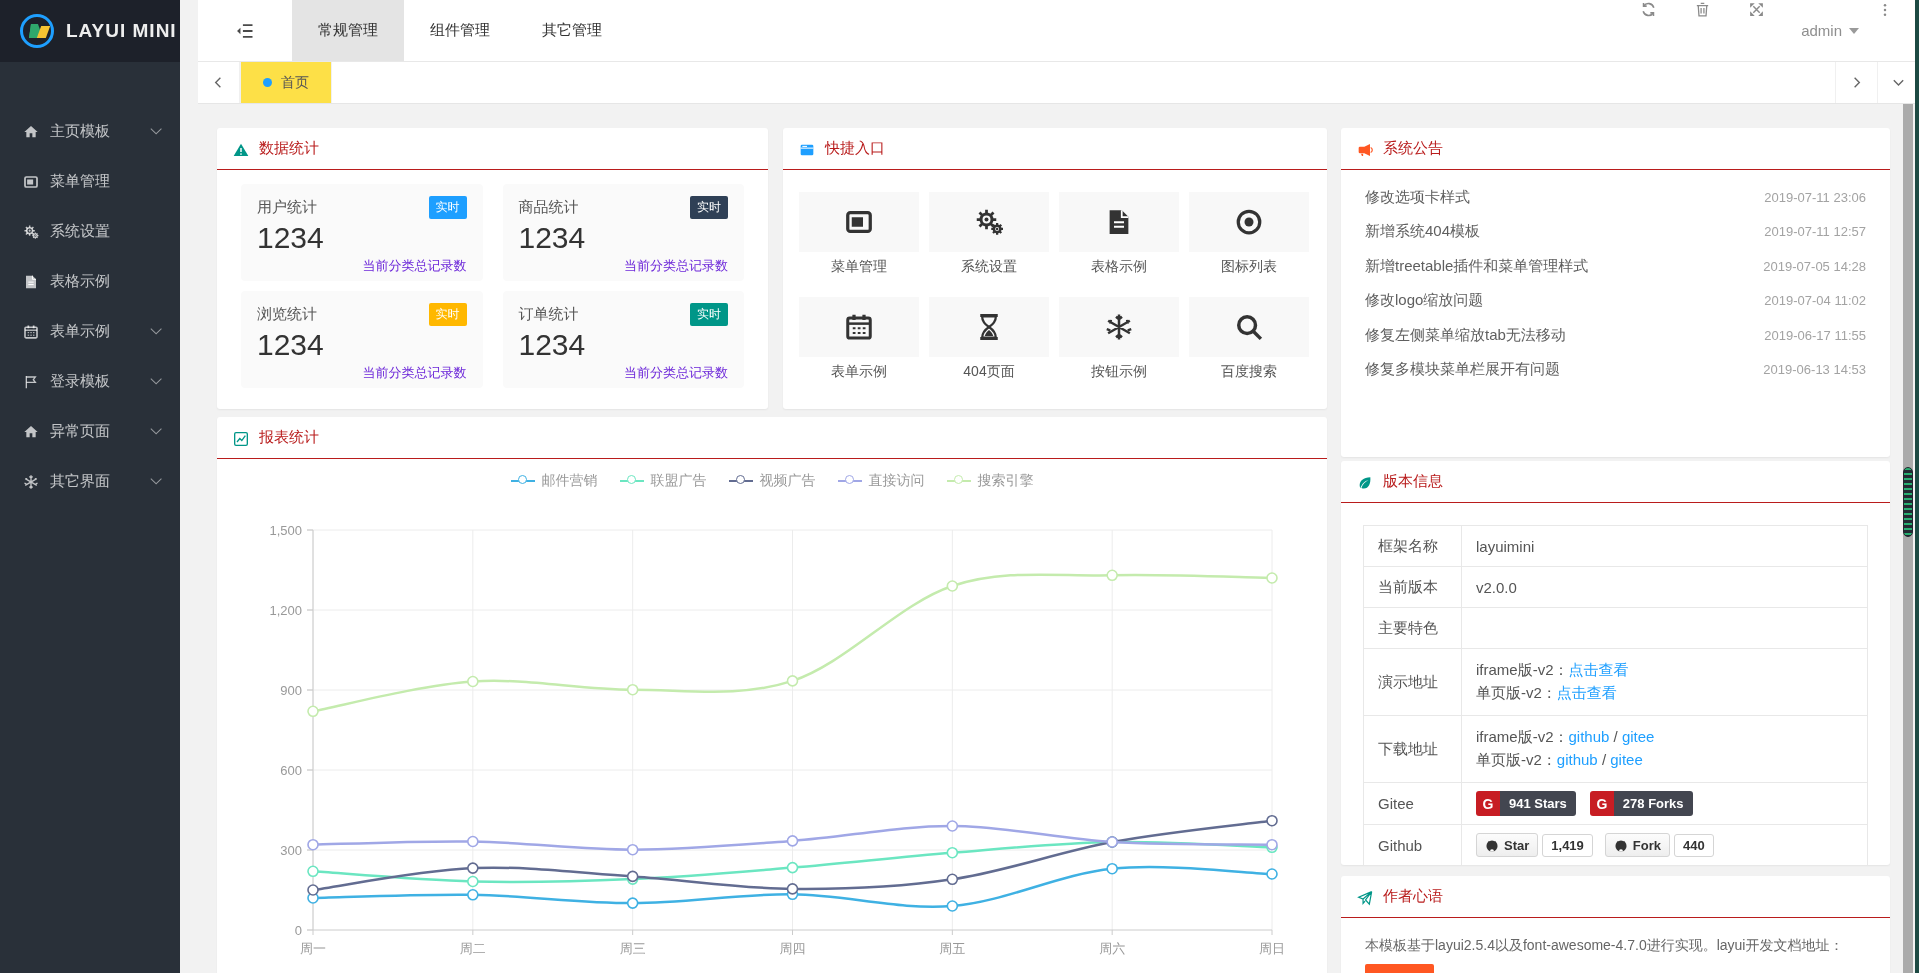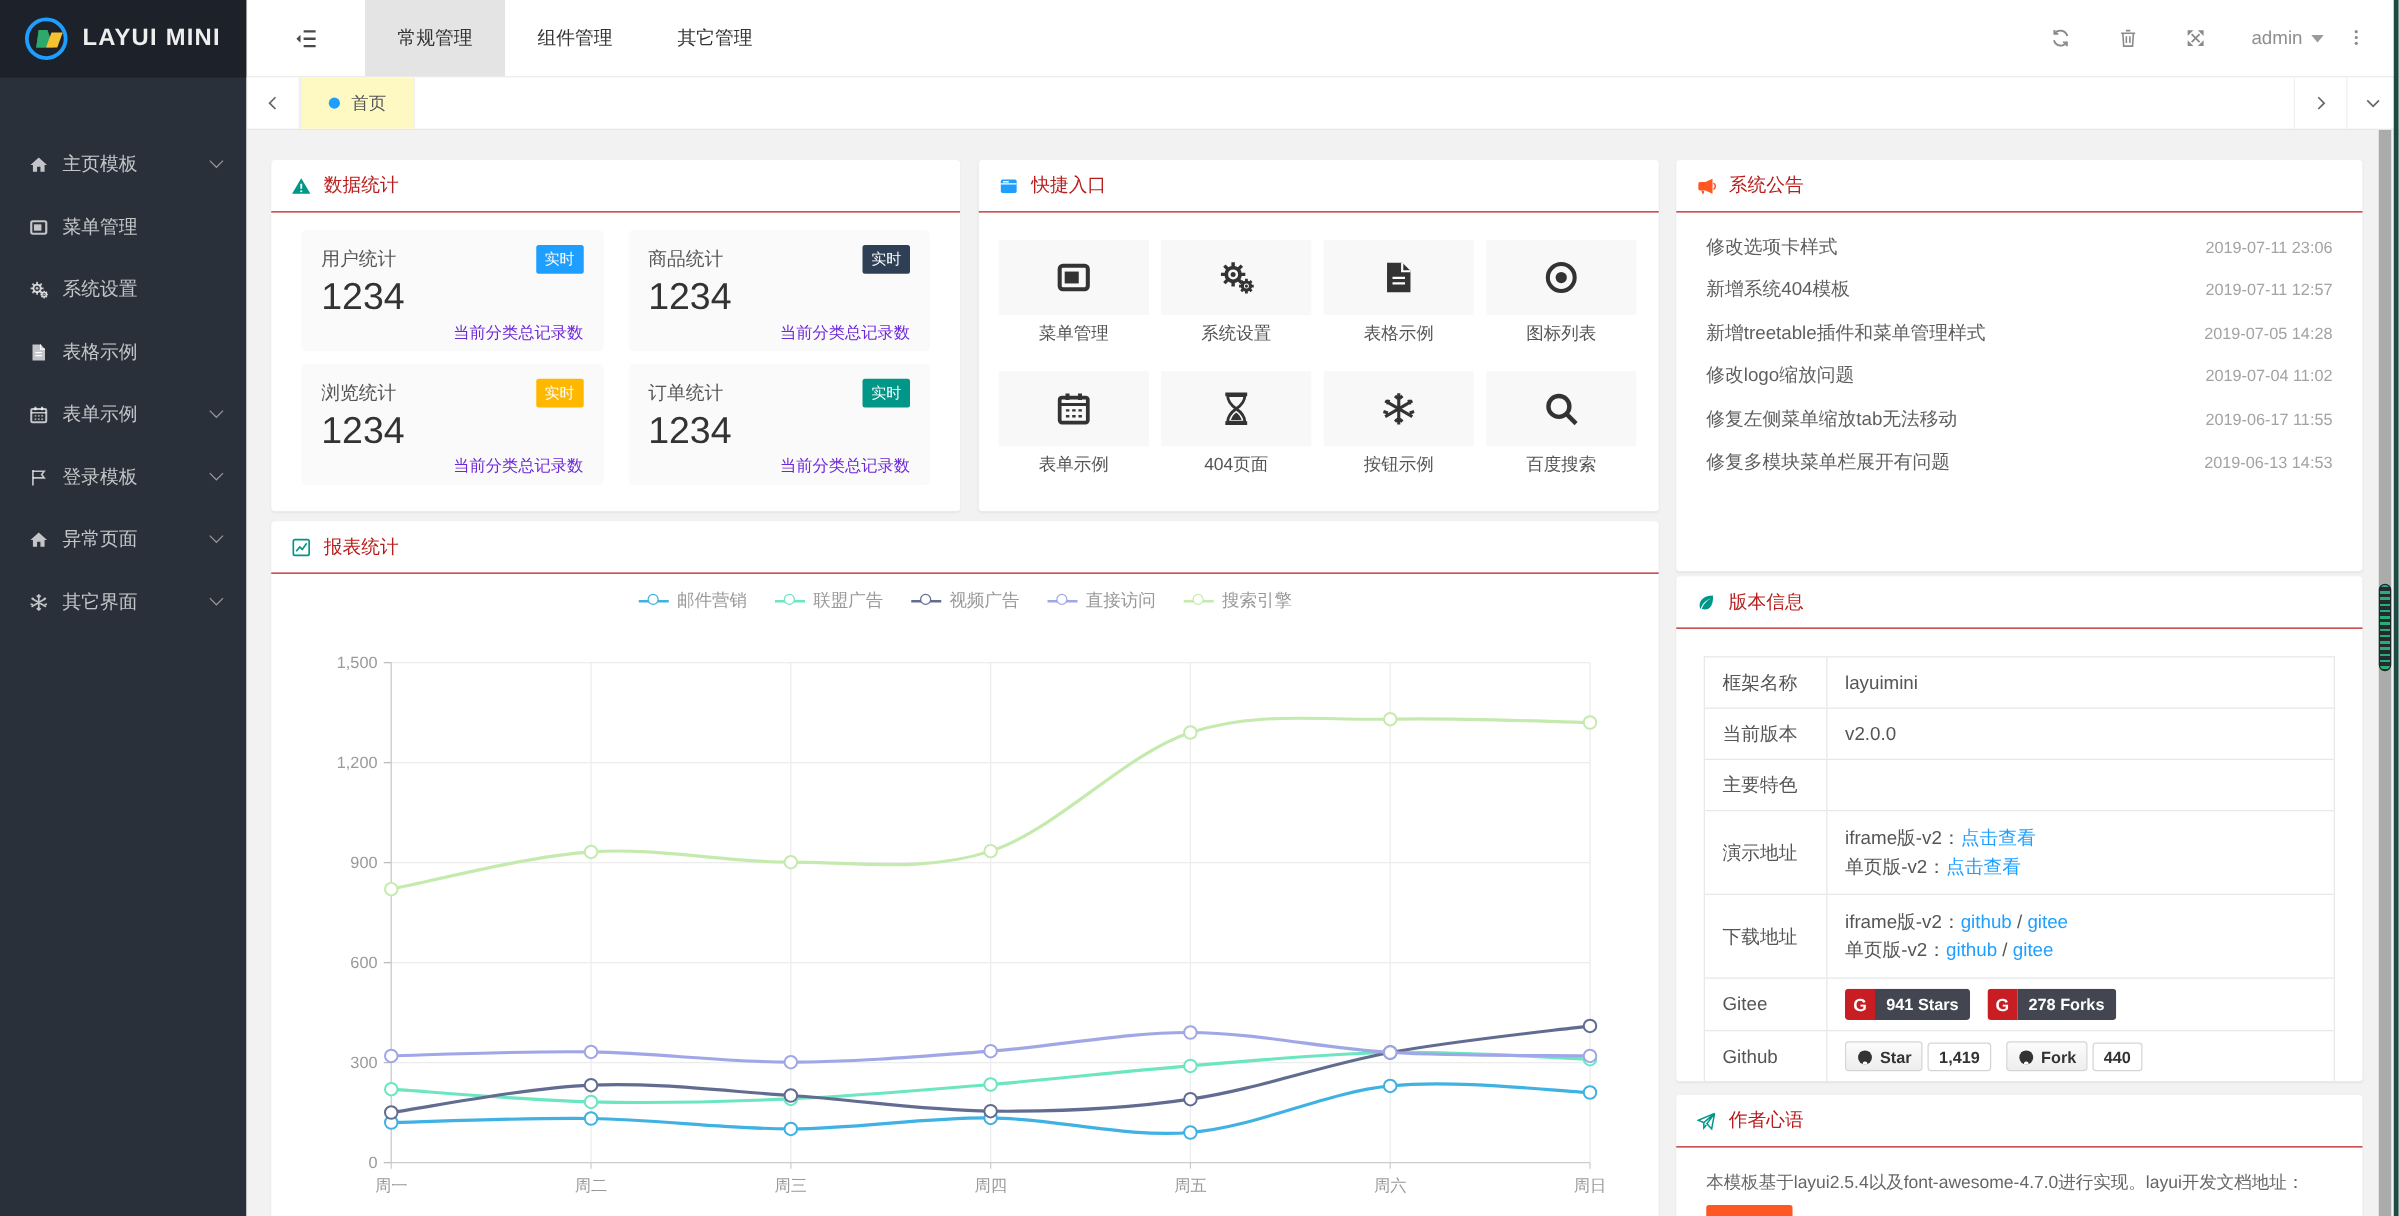--- a/index.html
+++ b/index.html
@@ -2,54 +2,54 @@
 <html><head>
 <meta charset="utf-8">
 <style>
   * { margin:0; padding:0; box-sizing:border-box; }
   html,body { width:1919px; height:973px; overflow:hidden; font-family:"Liberation Sans","DejaVu Sans",sans-serif; background:#f2f2f2; }
   body { position:relative; }
   svg { display:block; }
   .icn svg, .icn { display:inline-block; vertical-align:middle; }
 
   
-  .sidebar { position:absolute; left:0; top:0; width:197px; height:973px; background:#293039; z-index:5; }
+  .sidebar { position:absolute; left:0; top:0; width:180px; height:973px; background:#293039; z-index:5; }
   .logo { height:62px; background:#1d212a; display:flex; align-items:center; padding-left:20px; }
   .logo-mark { width:34px; height:34px; border-radius:50%; border:3px solid #1E9FFF; position:relative; background:#1d212a; }
   .logo-mark .m1 { position:absolute; left:7px; top:7px; width:0; height:0; border-left:7px solid #2fa86c; border-right:7px solid transparent; border-bottom:14px solid #2fa86c; transform:skewX(-8deg); }
   .logo-mark .m2 { position:absolute; right:3px; top:9px; width:9px; height:12px; background:#f5c332; transform:skewX(-20deg); }
   .logo-text { color:#eee; font-size:19px; font-weight:bold; letter-spacing:1px; margin-left:12px; }
   .menu { padding-top:8px;margin-top:36px; }
   .menu-item { height:50px; display:flex; align-items:center; padding:0 16px 0 20px; color:rgba(255,255,255,.72); font-size:15px; cursor:pointer; position:relative; }
   .mi-icon { width:22px; font-size:15px; color:rgba(255,255,255,.72); margin-right:8px; text-align:center; }
   .mi-icon svg { width:16px; height:16px; }
   .mi-label { flex:1; }
   .mi-arrow { width:8px; height:8px; border-right:1.6px solid rgba(255,255,255,.5); border-bottom:1.6px solid rgba(255,255,255,.5); transform:rotate(45deg) translateY(-3px); margin-right:6px; }
 
   
   .header { position:absolute; left:198px; top:0; right:0; height:62px; background:#fff; border-bottom:1px solid #e8e8e8; display:flex; align-items:stretch; }
   .burger { width:94px; display:flex; align-items:center; justify-content:center; cursor:pointer; color:#4a4a4a; }
   .burger svg { width:20px; height:20px; }
   .nav-tabs { display:flex; }
   .nav-tab { padding:0 26px; display:flex; align-items:center; font-size:15px; color:#333; cursor:pointer; }
   .nav-tab.active { background:#e4e4e4; }
-  .header-right { margin-left:auto; display:flex; align-items:center; padding-right:14px; }
+  .header-right { margin-left:auto; display:flex; padding-right:14px; }
   .h-icon { width:54px; text-align:center; color:#8a8a8a; cursor:pointer; }
   .h-icon svg { width:17px; height:17px; }
   .admin { color:#8f8f8f; font-size:15px; margin:0 6px 0 18px; cursor:pointer; display:flex; align-items:center; }
   .caret { width:0; height:0; border-left:5px solid transparent; border-right:5px solid transparent; border-top:6px solid #9a9a9a; margin-left:7px; }
   .more { width:40px; text-align:center; color:#8a8a8a; cursor:pointer; }
   .more svg { width:16px; height:16px; }
 
   
   .tabbar { position:absolute; left:198px; top:62px; right:0; height:42px; background:#fff; border-bottom:1px solid #e6e6e6; display:flex; align-items:stretch; z-index:4; }
   .tb-btn { width:42px; display:flex; align-items:center; justify-content:center; color:#666; cursor:pointer; }
   .tb-btn svg { width:15px; height:15px; }
   .tb-left { border-right:1px solid #f0f0f0; }
-  .page-tab { padding:0 22px; display:flex; align-items:center; font-size:14px; color:#555; border-right:1px solid #f0f0f0; border-left:1px solid #f0f0f0; cursor:pointer; background:#fef9c3; }
+  .page-tab { padding:0 22px; display:flex; align-items:center; font-size:14px; color:#555; border-right:1px solid #f0f0f0; border-left:1px solid #f0f0f0; cursor:pointer; background:#fde047; }
   .page-tab .dot { width:9px; height:9px; border-radius:50%; background:#1E9FFF; margin-right:9px; }
   .tb-right { margin-left:auto; display:flex; }
   .tb-right .tb-btn { border-left:1px solid #f0f0f0; }
 
   
   .content { position:absolute; left:198px; top:104px; right:0; bottom:0; background:#f2f2f2; overflow:hidden; }
   .card { position:absolute; background:#fff; border-radius:3px; box-shadow:0 1px 2px rgba(0,0,0,.06); }
   .card-h { height:42px; display:flex; align-items:center; padding:0 16px; border-bottom:1px solid #b91c1c; font-size:15px; color:#b91c1c; }
   .card-h .icn { margin-right:10px; }
   .card-h .icn svg { width:16px; height:16px; }

